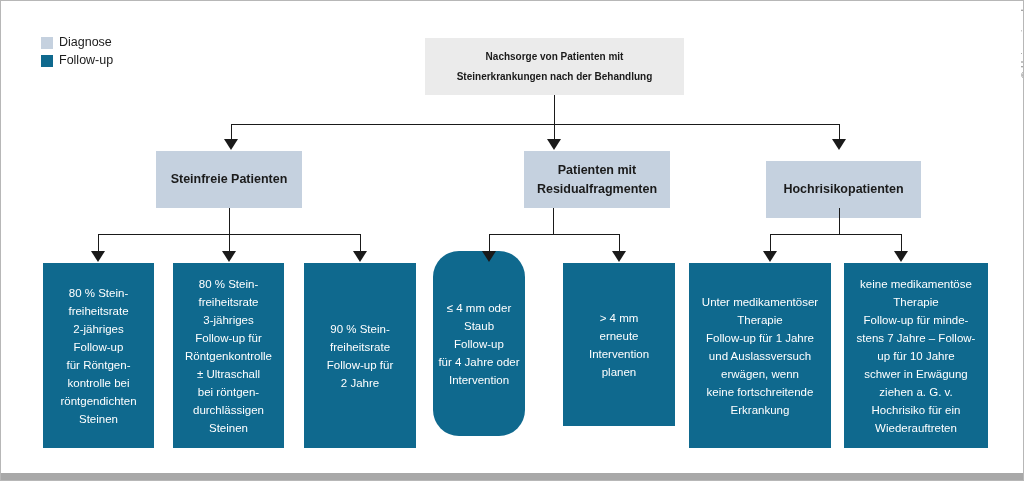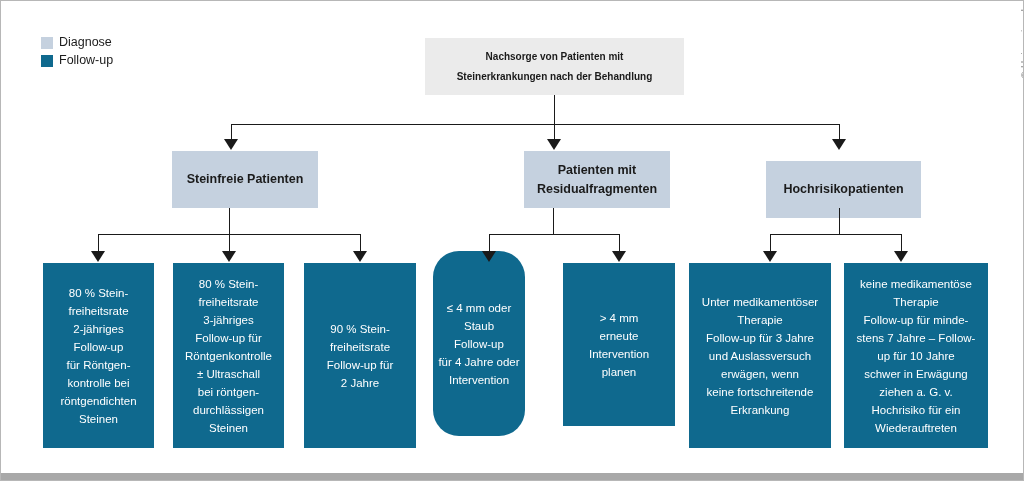--- a/index.html
+++ b/index.html
@@ -48,21 +48,21 @@
       <span class="swatch followup"></span>
       <span class="legend-label">Follow-up</span>
     </div>
   </div>
 
   <div class="credit">© Universimed</div>
 
   <div class="box root" style="left:424px;top:37px;width:259px;height:57px;">Nachsorge von Patienten mit
 Steinerkrankungen nach der Behandlung</div>
 
-  <div class="box l2" style="left:155px;top:150px;width:146px;height:57px;margin-left:16px;">Steinfreie Patienten</div>
+  <div class="box l2" style="left:155px;top:150px;width:146px;height:57px;">Steinfreie Patienten</div>
   <div class="box l2" style="left:479px;top:150px;width:146px;height:57px;margin-left:44px;">Patienten mit
 Residualfragmenten</div>
   <div class="box l2" style="left:765px;top:160px;width:155px;height:57px;">Hochrisikopatienten</div>
 
   <div class="box leaf" style="left:42px;top:262px;width:111px;height:185px;">80 % Stein-
 freiheitsrate
 2-jähriges
 Follow-up
 für Röntgen-
 kontrolle bei
@@ -85,21 +85,21 @@
 Staub
 Follow-up
 für 4 Jahre oder
 Intervention</div>
   <div class="box leaf" style="left:562px;top:262px;width:112px;height:163px;">&gt; 4 mm
 erneute
 Intervention
 planen</div>
   <div class="box leaf" style="left:688px;top:262px;width:142px;height:185px;">Unter medikamentöser
 Therapie
-Follow-up für 3 Jahre
+Follow-up für 1 Jahre
 und Auslassversuch
 erwägen, wenn
 keine fortschreitende
 Erkrankung</div>
   <div class="box leaf" style="left:843px;top:262px;width:144px;height:185px;">keine medikamentöse
 Therapie
 Follow-up für minde-
 stens 7 Jahre – Follow-
 up für 10 Jahre
 schwer in Erwägung

